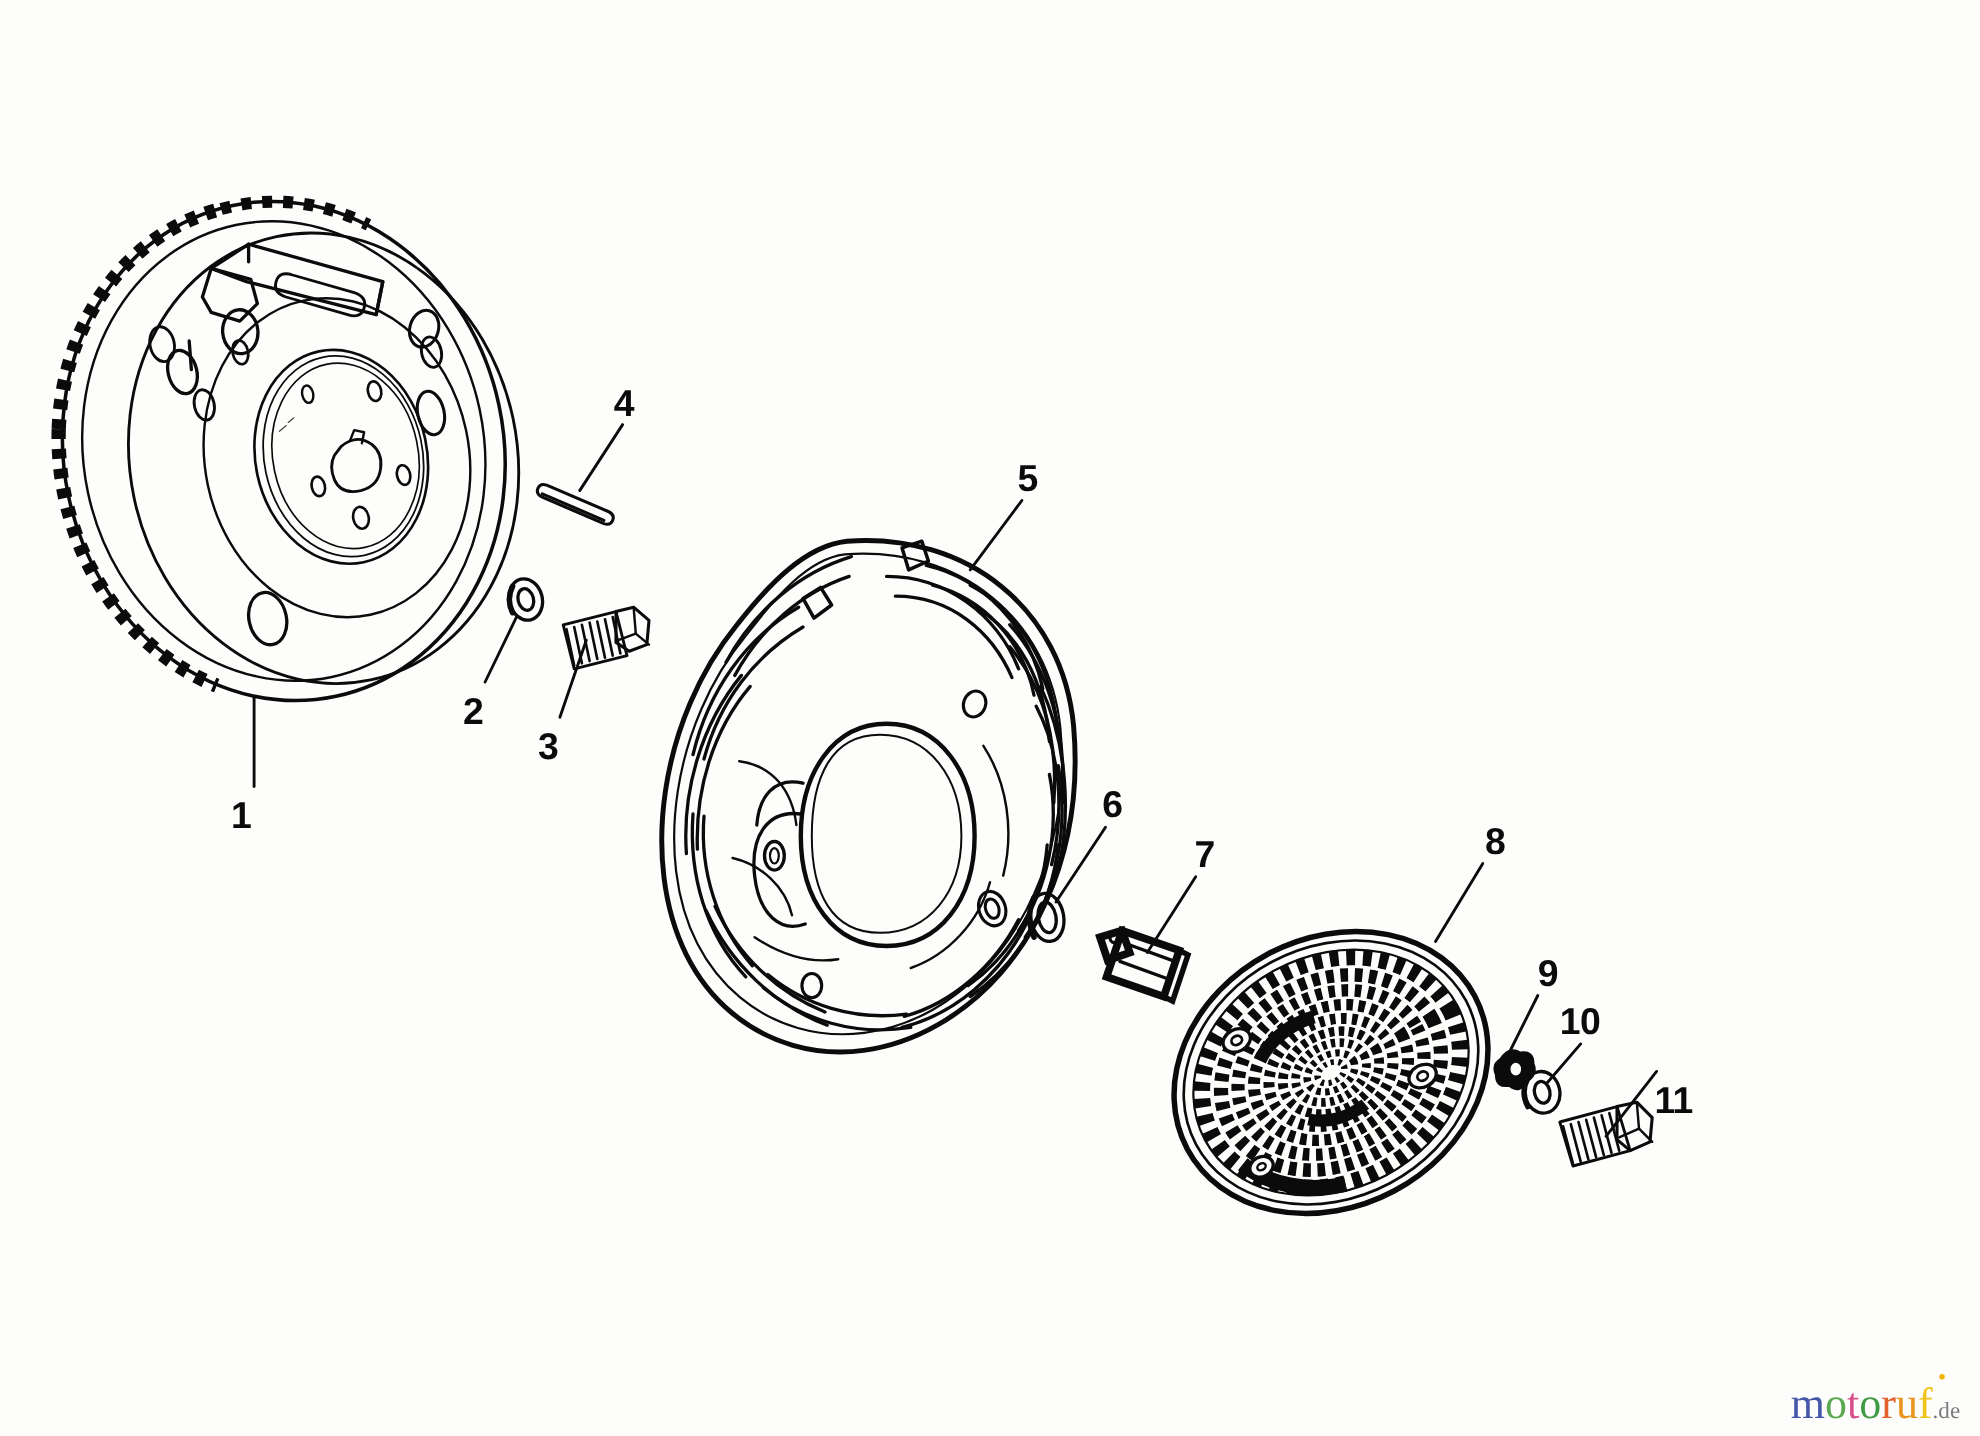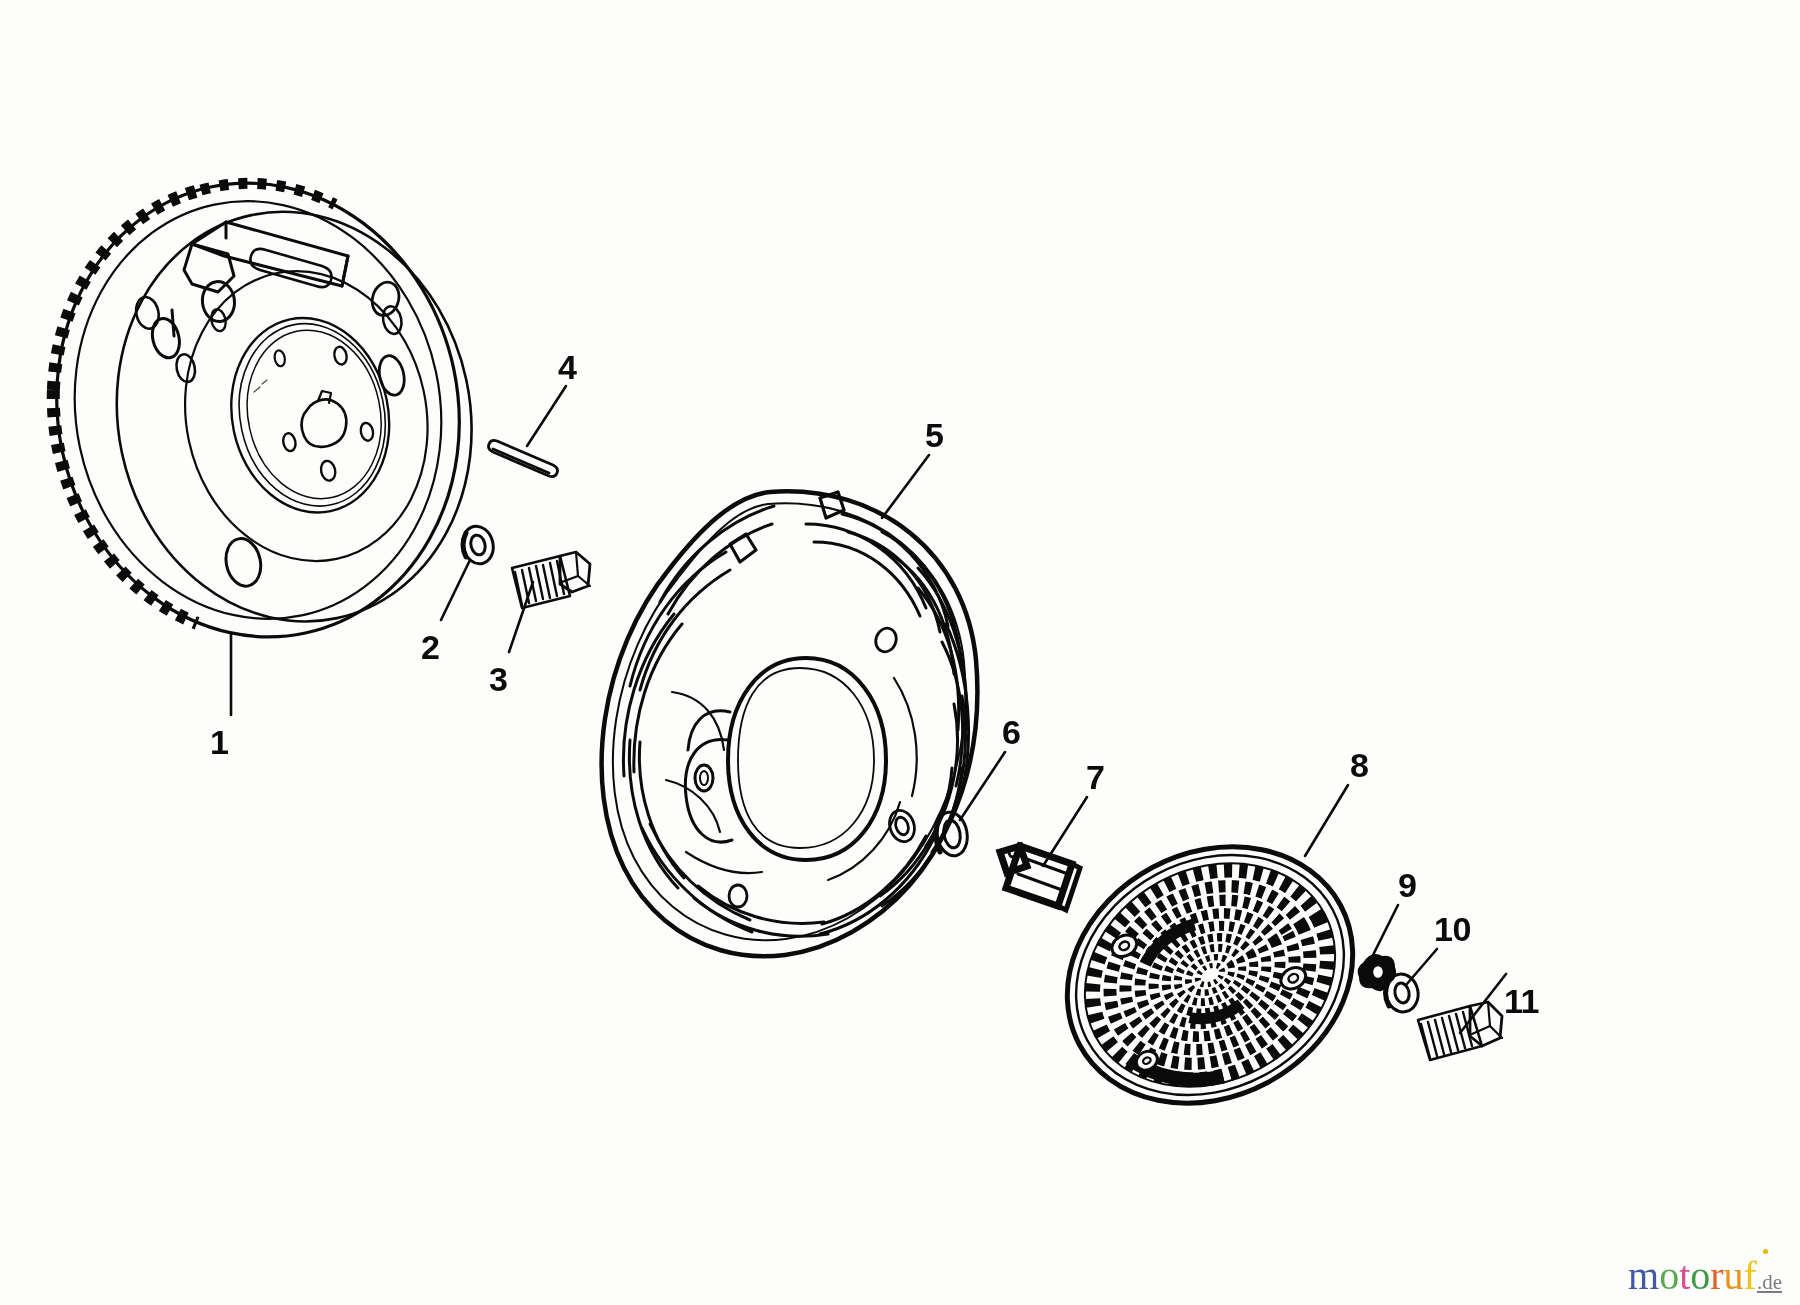--- a/index.html
+++ b/index.html
@@ -25,21 +25,21 @@
   #watermark{
     position:absolute;
     left:1628px; top:1252px;
     font-family:"Liberation Serif", serif;
     font-size:40px;
     letter-spacing:0px;
     white-space:nowrap;
     user-select:none;
   }
   #watermark span{display:inline;}
-  .wm-de{font-size:21px;color:#7b7b7b;letter-spacing:0px;text-decoration:underline;}
+  .wm-de{font-size:21px;color:#7b7b7b;letter-spacing:0px;}
   .wm-dot{
      position:absolute;left:1763px;top:1249px;
      width:5px;height:5px;border-radius:50%;background:#f0b400;
   }
 </style>
 </head>
 <body>
 
 <div id="stage">
 
@@ -352,19 +352,19 @@
   <div id="callout-layer">
       <div class="callout-num" style="left: 210px; top: 725px;">1</div>
       <div class="callout-num" style="left: 421px; top: 630px;">2</div>
       <div class="callout-num" style="left: 489px; top: 662px;">3</div>
       <div class="callout-num" style="left: 558px; top: 350px;">4</div>
       <div class="callout-num" style="left: 925px; top: 418px;">5</div>
       <div class="callout-num" style="left: 1002px; top: 715px;">6</div>
       <div class="callout-num" style="left: 1086px; top: 760px;">7</div>
       <div class="callout-num" style="left: 1350px; top: 748px;">8</div>
       <div class="callout-num" style="left: 1398px; top: 868px;">9</div>
-      <div class="callout-num" style="left: 1418px; top: 912px; margin-left: 16px;">10</div>
+      <div class="callout-num" style="left: 1418px; top: 912px;">10</div>
       <div class="callout-num" style="left: 1504px; top: 937px; margin-top: 47px;">11</div>
     </div>
 
   <div id="watermark"><span style="color: rgb(69, 88, 168);">m</span><span style="color: rgb(90, 168, 79);">o</span><span style="color: rgb(217, 79, 140);">t</span><span style="color: rgb(63, 154, 69);">o</span><span style="color: rgb(226, 98, 42);">r</span><span style="color: rgb(232, 148, 31);">u</span><span style="color: rgb(240, 195, 26);">f</span><span class="wm-de" style="color: rgb(123, 123, 123);">.de</span></div>
 <div class="wm-dot"></div>
   </div>
 
 </body></html>

